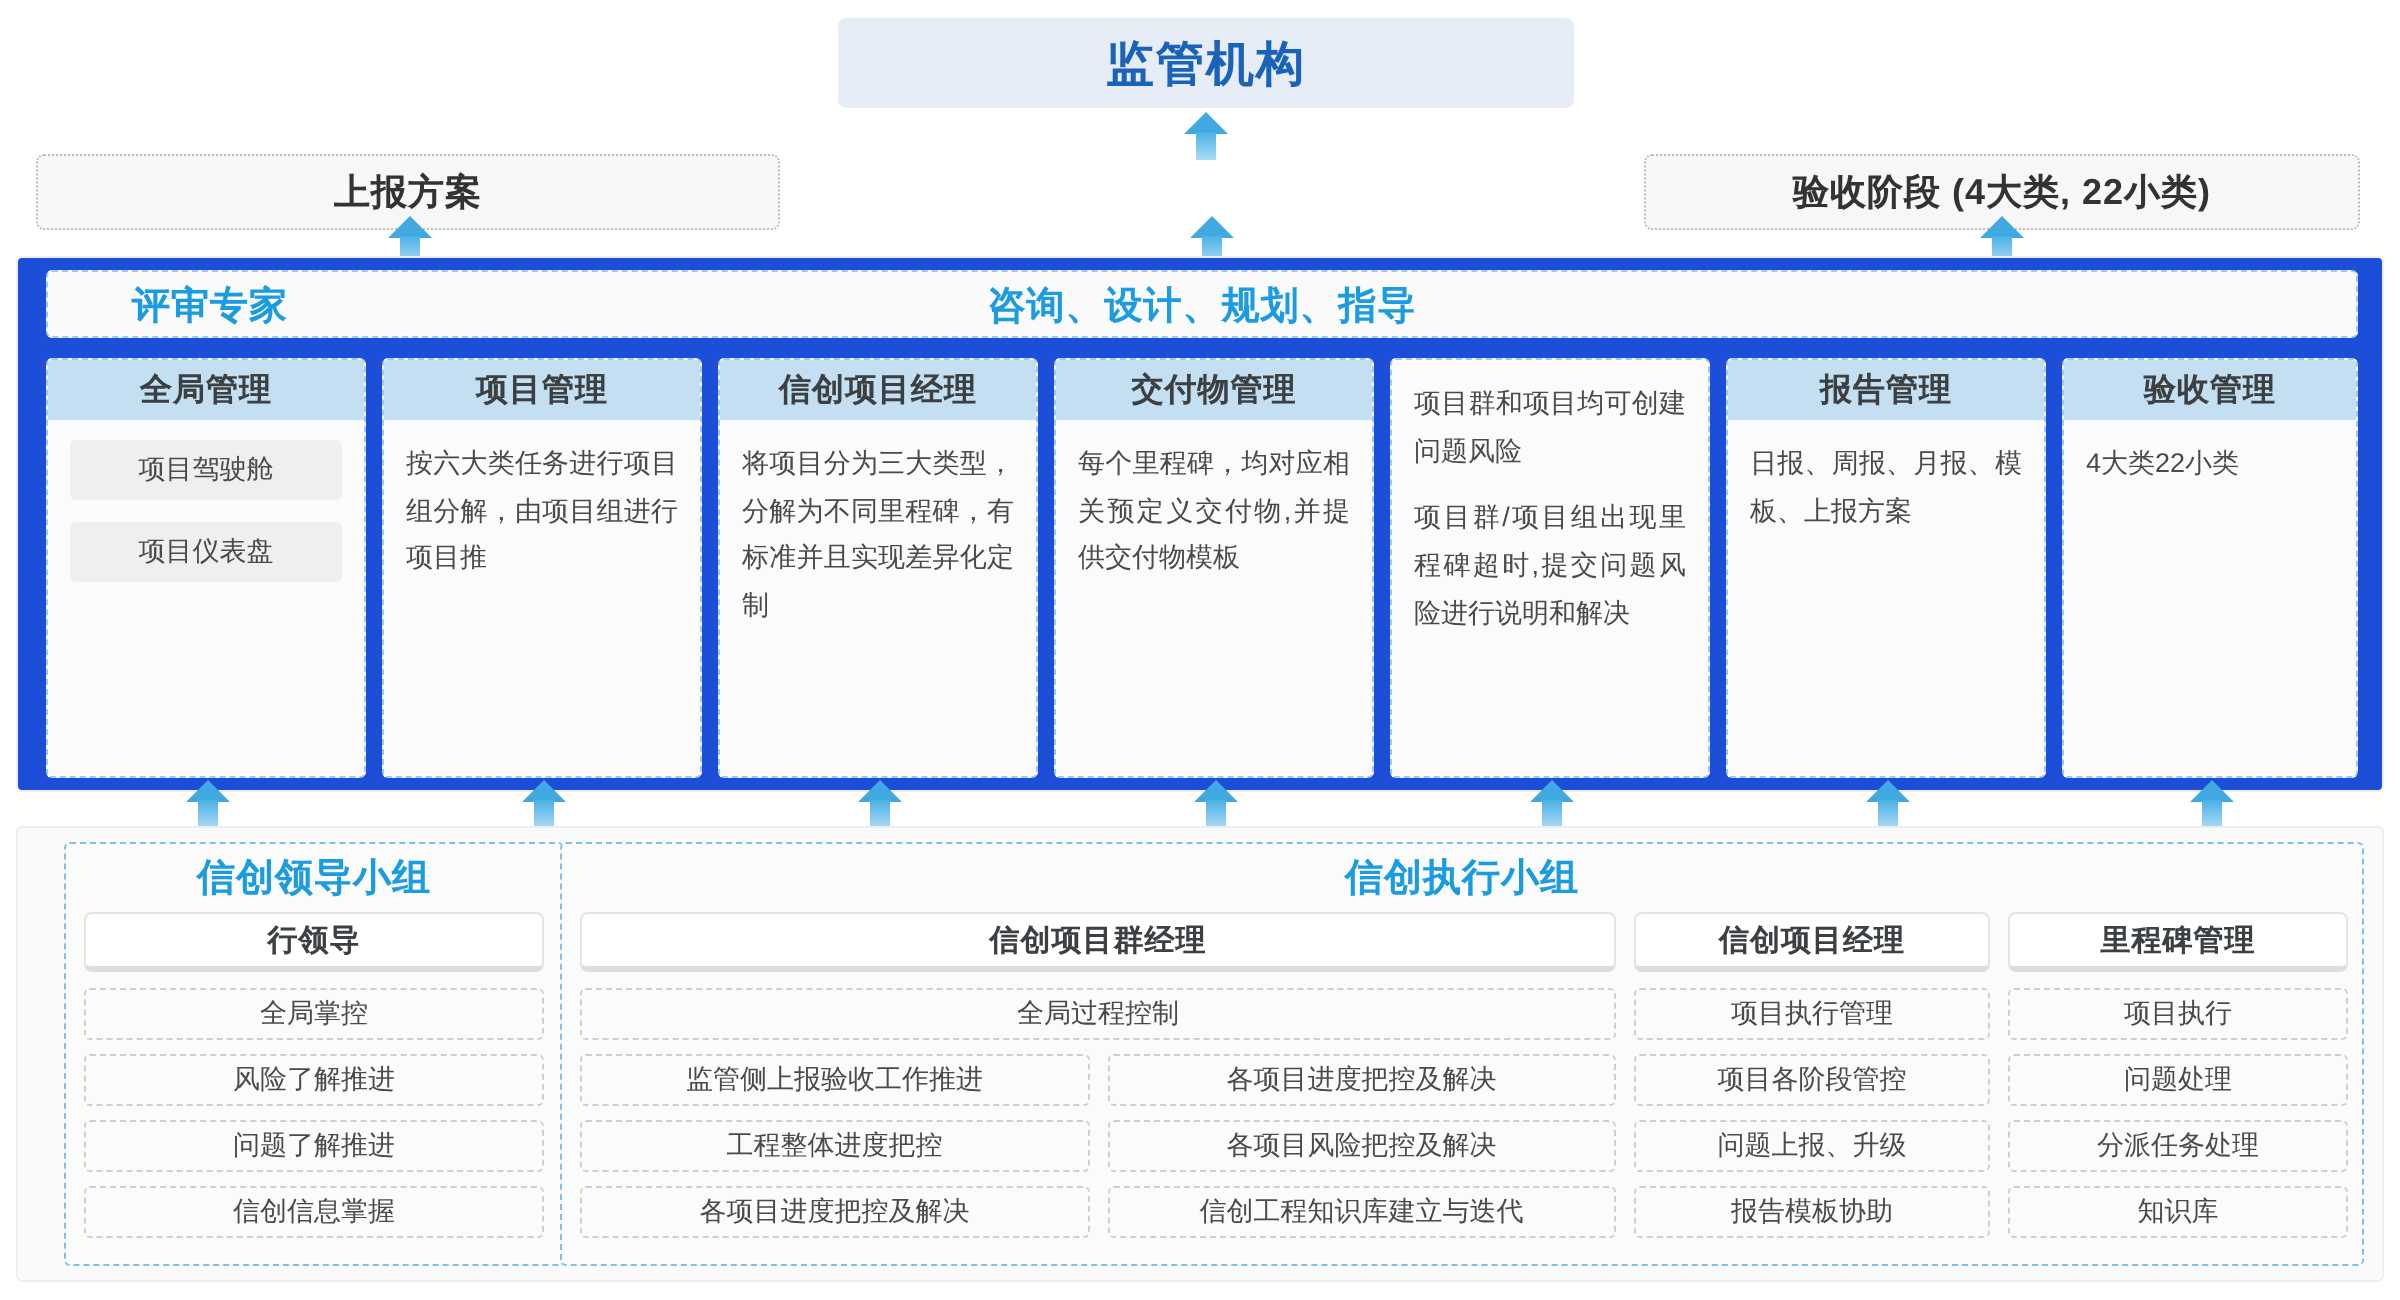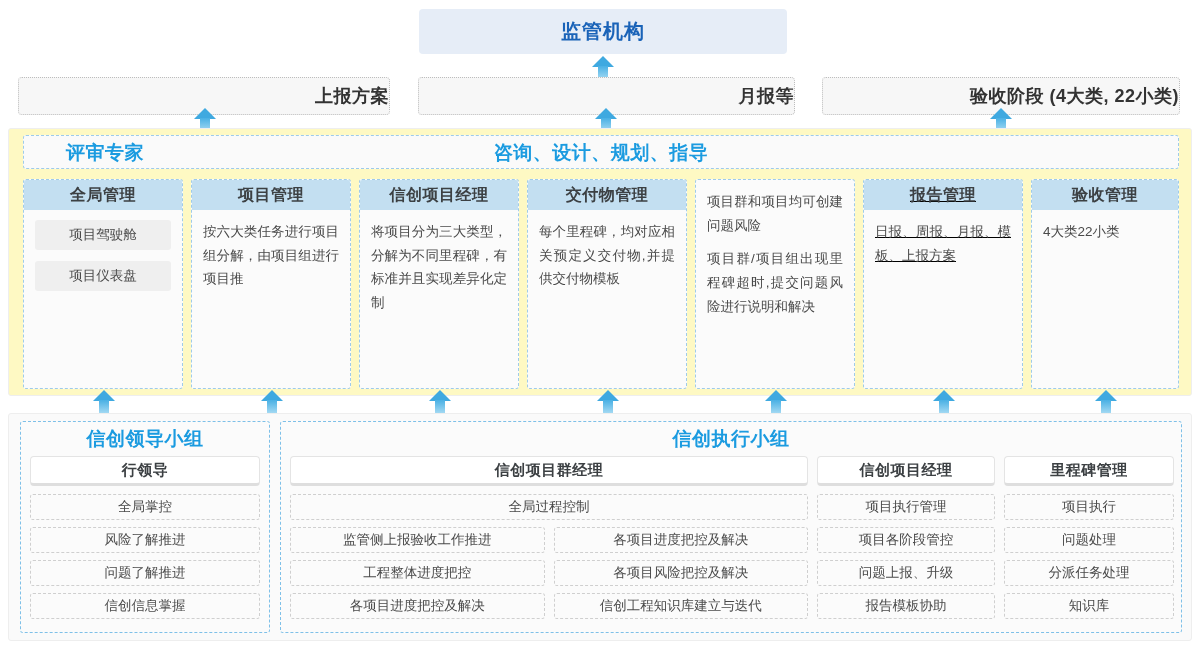--- a/index.html
+++ b/index.html
@@ -32,46 +32,46 @@
 
   
   .regulator {
     position: absolute;
     left: 419px; top: 9px;
     width: 368px; height: 45px;
     background: #e6edf7;
     border-radius: 4px;
     display: flex; align-items: center; justify-content: center;
     color: #1a63b8;
-    font-size: 20px; font-weight: bold;
+    font-size: 24px; font-weight: bold;
     letter-spacing: 1px;
   }
 
   
   .reportbox {
     position: absolute;
     height: 38px;
     background: #f7f7f7;
     border: 1px dotted #bdbdbd;
     border-radius: 4px;
-    display: flex; align-items: center; justify-content: flex-end;
+    display: flex; align-items: center; justify-content: center;
     color: #333333;
     font-size: 18px; font-weight: bold;
     letter-spacing: .5px;
   }
   #reportbox-0 { left: 18px;  top: 77px; width: 372px; }
   #reportbox-1 { left: 418px; top: 77px; width: 377px; }
   #reportbox-2 { left: 822px; top: 77px; width: 358px; }
 
   
   .mid-panel {
     position: absolute;
     left: 8px; top: 128px;
     width: 1184px; height: 268px;
-    background: #fef9c3;
+    background: #1d4ed8;
     border: 1px solid #eeeeee;
     border-radius: 3px;
   }
   .mid-band {
     position: absolute;
     left: 14px; top: 6px;
     width: 1156px; height: 34px;
     border: 1px dashed #9ecbea;
     border-radius: 3px;
     background: #fafafa;
@@ -128,21 +128,21 @@
     border: 1px solid #eeeeee;
     border-radius: 3px;
   }
   .bot-group {
     position: absolute;
     top: 7px; height: 212px;
     border: 1px dashed #7ec0e8;
     border-radius: 3px;
     background: #fbfbfb;
   }
-  #bot-group-0 { left: 11px;  width: 250px; }
+  #bot-group-0 { left: 23px;  width: 250px; }
   #bot-group-1 { left: 271px; width: 902px; }
 
   .group-title {
     height: 34px;
     display: flex; align-items: center; justify-content: center;
     color: #1b9be0; font-size: 19px; font-weight: bold; letter-spacing: .5px;
   }
 
   .role-cols { display: flex; gap: 9px; padding: 0 9px; }
   .role-col { flex: 1 1 auto; }
@@ -181,23 +181,20 @@
   </div>
 
   <div class="arrow" style="left:592px; top:56px;">
     <div class="head"></div>
     <div class="shaft"></div>
   </div>
 
   <div class="reportbox" id="reportbox-0">
     <span>上报方案</span>
   </div>
-  <div class="reportbox" id="reportbox-1">
-    <span>月报等</span>
-  </div>
   <div class="reportbox" id="reportbox-2">
     <span>验收阶段 (4大类, 22小类)</span>
   </div>
 
   <div class="arrow" style="left:194px; top:108px;">
     <div class="head"></div>
     <div class="shaft"></div>
   </div>
   <div class="arrow" style="left:595px; top:108px;">
     <div class="head"></div>
@@ -244,21 +241,21 @@
       </div>
     </div>
 
     <div class="col" style="left:686px; width:160px;">
       <div class="col-body">
         <div class="col-para">项目群和项目均可创建问题风险</div>
         <div class="col-para">项目群/项目组出现里程碑超时,提交问题风险进行说明和解决</div>
       </div>
     </div>
 
-    <div class="col" style="left:854px; width:160px;text-decoration:underline;">
+    <div class="col" style="left:854px; width:160px;">
       <div class="col-head">报告管理</div>
       <div class="col-body">
         <div class="col-para">日报、周报、月报、模板、上报方案</div>
       </div>
     </div>
 
     <div class="col" style="left:1022px; width:148px;">
       <div class="col-head">验收管理</div>
       <div class="col-body">
         <div class="col-para">4大类22小类</div>

